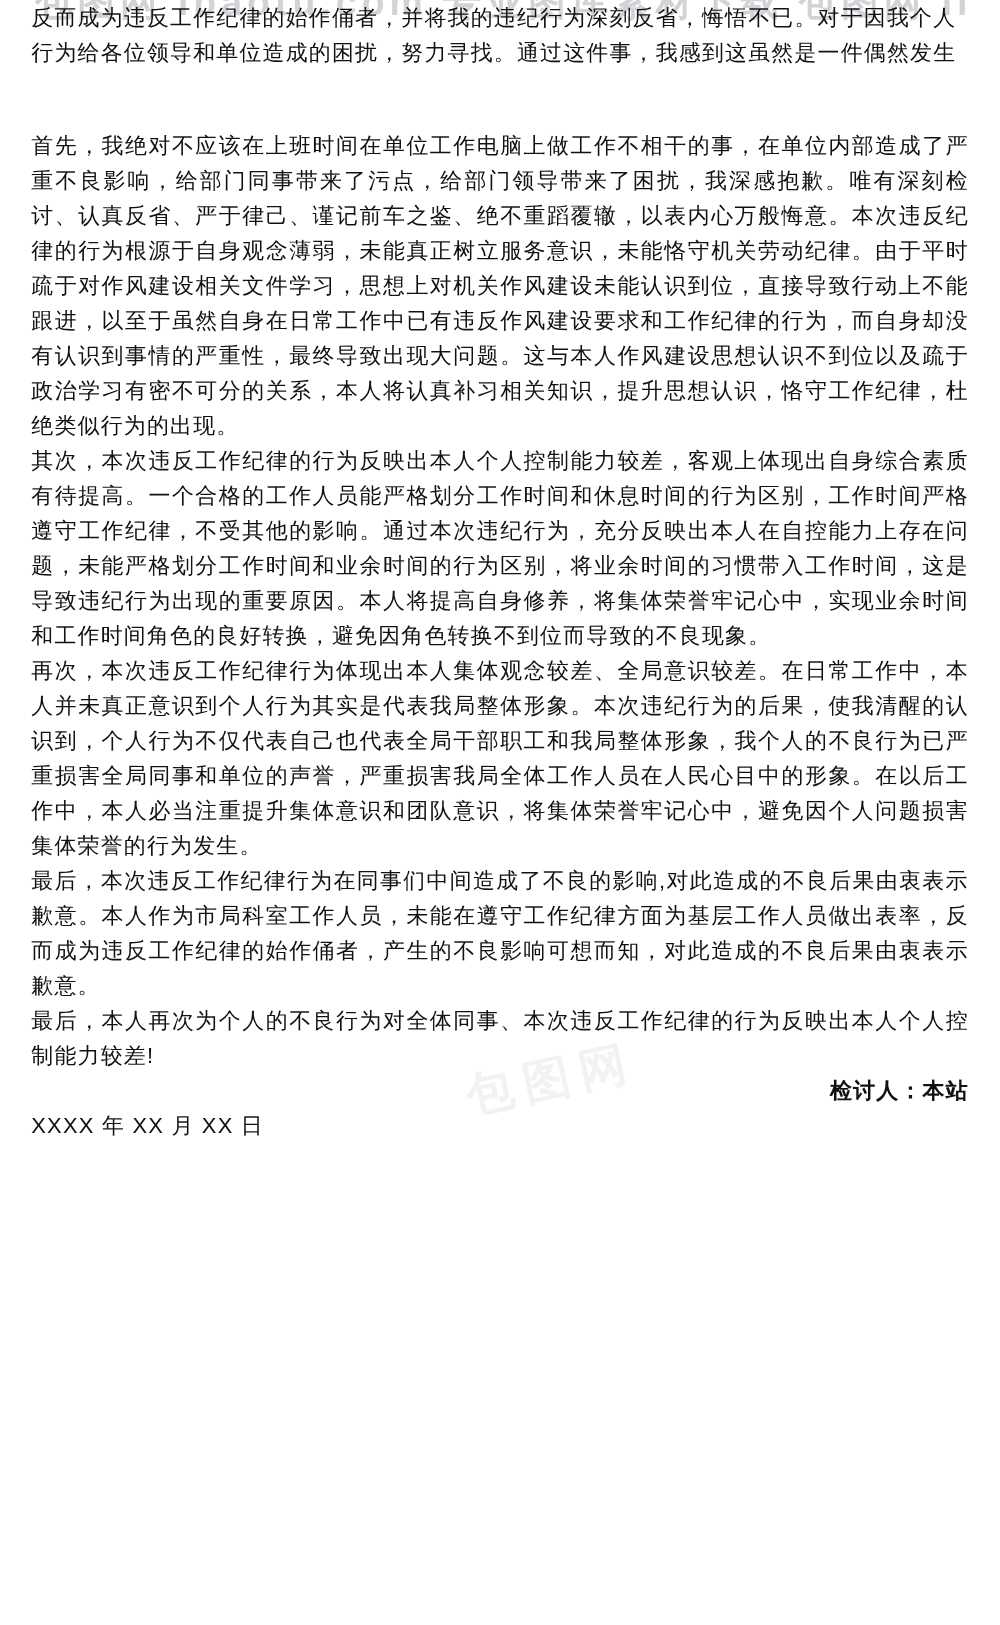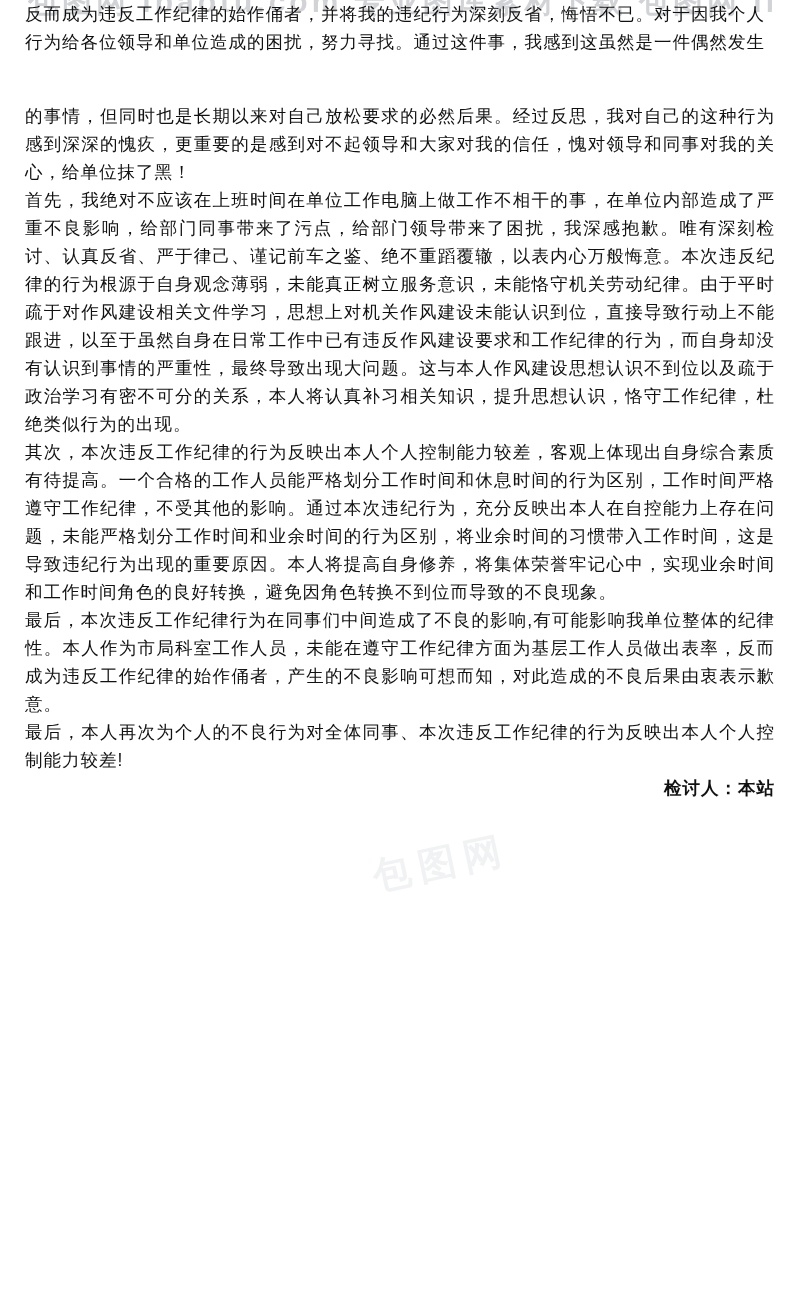--- a/index.html
+++ b/index.html
@@ -53,19 +53,20 @@
 </head>
 <body>
 
 <div class="wm wm-top">包图网 ibaotu.com 专业图库素材下载 包图网 ibaotu.com</div>
 <div class="wm wm-mid">包图网</div>
 
 <div class="content">
   <p class="clipped">反而成为违反工作纪律的始作俑者，并将我的违纪行为深刻反省，悔悟不已。对于因我个人</p>
   <p class="lead">行为给各位领导和单位造成的困扰，努力寻找。通过这件事，我感到这虽然是一件偶然发生</p>
   <div class="gap"></div>
-  <p class="para">的事情，但同时也是长期以来对自己放松要求的必然后果。经过反思，我对自己的这种行为感到深深的愧疚，更重要的是感到对不起领导和大家对我的信任，愧对领导和同事对我的关心，给单位抹了黑！</p>
   <p class="para">首先，我绝对不应该在上班时间在单位工作电脑上做工作不相干的事，在单位内部造成了严重不良影响，给部门同事带来了污点，给部门领导带来了困扰，我深感抱歉。唯有深刻检讨、认真反省、严于律己、谨记前车之鉴、绝不重蹈覆辙，以表内心万般悔意。本次违反纪律的行为根源于自身观念薄弱，未能真正树立服务意识，未能恪守机关劳动纪律。由于平时疏于对作风建设相关文件学习，思想上对机关作风建设未能认识到位，直接导致行动上不能跟进，以至于虽然自身在日常工作中已有违反作风建设要求和工作纪律的行为，而自身却没有认识到事情的严重性，最终导致出现大问题。这与本人作风建设思想认识不到位以及疏于政治学习有密不可分的关系，本人将认真补习相关知识，提升思想认识，恪守工作纪律，杜绝类似行为的出现。</p>
   <p class="para">其次，本次违反工作纪律的行为反映出本人个人控制能力较差，客观上体现出自身综合素质有待提高。一个合格的工作人员能严格划分工作时间和休息时间的行为区别，工作时间严格遵守工作纪律，不受其他的影响。通过本次违纪行为，充分反映出本人在自控能力上存在问题，未能严格划分工作时间和业余时间的行为区别，将业余时间的习惯带入工作时间，这是导致违纪行为出现的重要原因。本人将提高自身修养，将集体荣誉牢记心中，实现业余时间和工作时间角色的良好转换，避免因角色转换不到位而导致的不良现象。</p>
-  <p class="para">最后，本次违反工作纪律行为在同事们中间造成了不良的影响,有可能影响我单位整体的纪律性。本人作为市局科室工作人员，未能在遵守工作纪律方面为基层工作人员做出表率，反而成为违反工作纪律的始作俑者，产生的不良影响可想而知，对此造成的不良后果由衷表示歉意。</p>
+  <p class="para">再次，本次违反工作纪律行为体现出本人集体观念较差、全局意识较差。在日常工作中，本人并未真正意识到个人行为其实是代表我局整体形象。本次违纪行为的后果，使我清醒的认识到，个人行为不仅代表自己也代表全局干部职工和我局整体形象，我个人的不良行为已严重损害全局同事和单位的声誉，严重损害我局全体工作人员在人民心目中的形象。在以后工作中，本人必当注重提升集体意识和团队意识，将集体荣誉牢记心中，避免因个人问题损害集体荣誉的行为发生。</p>
+  <p class="para">最后，本次违反工作纪律行为在同事们中间造成了不良的影响,对此造成的不良后果由衷表示歉意。本人作为市局科室工作人员，未能在遵守工作纪律方面为基层工作人员做出表率，反而成为违反工作纪律的始作俑者，产生的不良影响可想而知，对此造成的不良后果由衷表示歉意。</p>
   <p class="para">最后，本人再次为个人的不良行为对全体同事、本次违反工作纪律的行为反映出本人个人控制能力较差!</p>
   <p class="sig">检讨人：本站</p>
+  <p class="date">XXXX 年 XX 月 XX 日</p>
 </div>
 
 </body></html>

